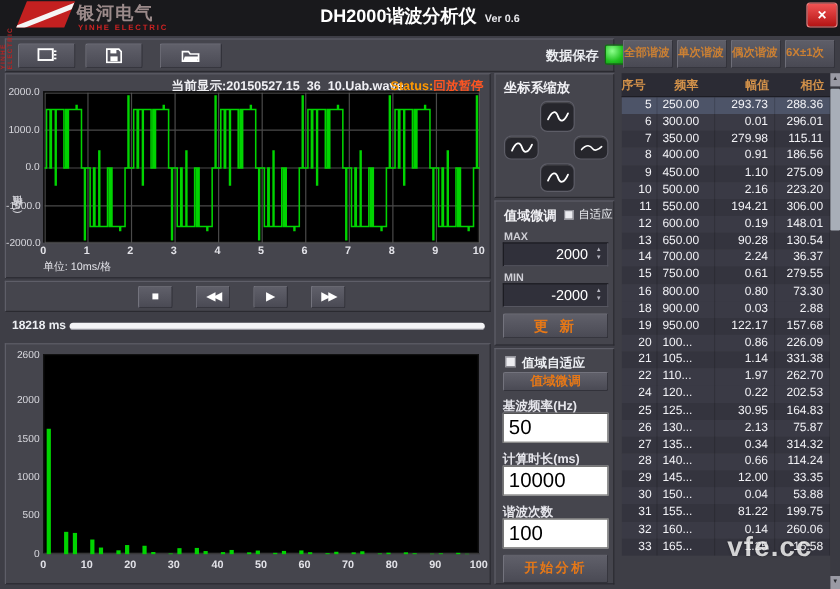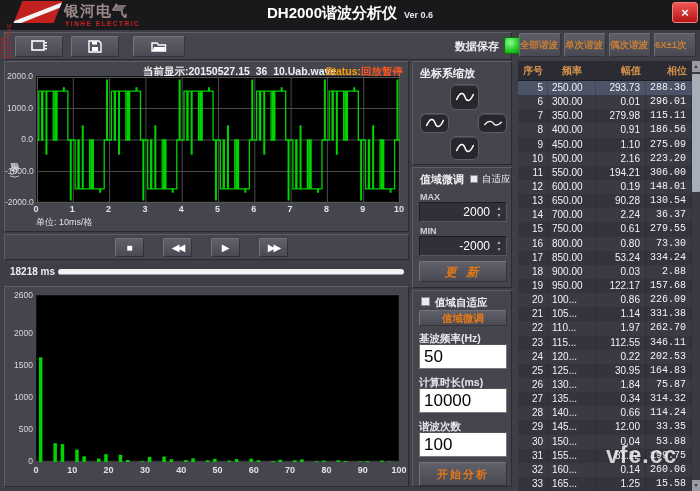--- a/index.html
+++ b/index.html
@@ -68,40 +68,40 @@
   .wave-btn svg{position:absolute;left:50%;top:50%;transform:translate(-50%,-50%);}
   #range-panel{left:412px;top:167px;width:100px;height:121px;}
   .chk{position:absolute;width:9px;height:9px;background:#ececf0;border:1px solid #8a8a92;}
   #range-auto-chk{left:57px;top:7px;width:8px;height:8px;}
   #range-auto-label{position:absolute;left:69px;top:5px;font-size:9.5px;color:#eceef2;}
   .mini-label{position:absolute;left:7px;font-size:9px;font-weight:bold;color:#cfcfd6;}
   .spin{position:absolute;left:6px;width:88px;height:20px;background:#30303a;border:1px solid;border-color:#1c1c22 #565660 #565660 #1c1c22;color:#fff;font-size:12px;text-align:right;line-height:18px;padding-right:16px;}
   .spin-arrows{position:absolute;right:3px;top:2px;width:8px;font-size:5px;line-height:7px;color:#b8b8c2;text-align:center;}
   #max-label{top:24px;} #max-spin{top:34px;}
   #min-label{top:58px;} #min-spin{top:68px;}
-  #update-btn{left:6px;top:93px;width:88px;height:21px;font-size:12px;line-height:21px;letter-spacing:3px;font-style:italic;}
+  #update-btn{left:6px;top:93px;width:88px;height:21px;font-size:12px;line-height:21px;letter-spacing:3px;}
   #analysis-panel{left:412px;top:290px;width:100px;height:197px;}
   #auto-chk{left:8px;top:6px;}
   #auto-label{position:absolute;left:22px;top:5px;font-size:10.5px;font-weight:bold;color:#eceef2;}
   #reset-btn{left:6px;top:19px;width:88px;height:16px;font-size:10.5px;line-height:14px;}
   .field-label{position:absolute;left:6px;font-size:10.5px;font-weight:bold;color:#e6e6ec;}
   .white-input{position:absolute;left:6px;width:88px;height:25px;background:#fff;border:1px solid #777;border-top-color:#555;color:#000;font-size:17px;font-family:"Liberation Sans","DejaVu Sans",sans-serif;padding:0 0 0 4px;}
   #freq-label{top:41px;}   #freq-input{top:53px;}
   #dur-label{top:85px;}    #dur-input{top:97px;}
   #cnt-label{top:129px;}   #cnt-input{top:141px;}
   #start-btn{left:6px;top:171px;width:88px;height:24px;font-size:11px;line-height:22px;letter-spacing:2px;}
   
   .tab-btn{position:absolute;top:33px;width:42px;height:24px;background:linear-gradient(#5e5e68,#494953);border:1px solid;border-color:#6e6e78 #33333b #33333b #6e6e78;border-radius:2px;color:#cc8033;font-size:9.5px;font-weight:bold;text-align:left;line-height:22px;}
   #tab-0{left:519px;} #tab-1{left:564px;} #tab-2{left:609px;} #tab-3{left:654px;}
   #table-header{position:absolute;left:518px;top:61px;width:174px;height:20px;background:#2b2b34;border-bottom:1px solid #1d1d24;display:flex;align-items:center;}
   #table-header .hc{font-size:10px;font-weight:bold;color:#d3924a;}
-  .c0{width:30px;text-align:center;}
+  .c0{width:30px;text-align:left;}
   .c1{width:48px;text-align:center;}
   .c2{width:50px;text-align:right;padding-right:5px;}
-  .c3{width:46px;text-align:right;padding-right:5px;font-family:Liberation Mono, monospace;}
+  .c3{width:46px;text-align:right;padding-right:5px;}
   #table-body{position:absolute;left:518px;top:81px;width:174px;height:410px;overflow:hidden;}
   .trow{display:flex;align-items:center;height:14.15px;font-size:10px;color:#f2f2f6;}
   .trow .tc{height:100%;line-height:14px;border-right:1px solid rgba(0,0,0,.15);}
   .trow .c0{text-align:right;padding-right:4px;width:30px;}
   .trow .c1{text-align:left;padding-left:4px;width:48px;}
   .row-even{background:#34343e;}
   .row-odd{background:#3a3a45;}
   .row-selected{background:#4d5468 !important;}
   
   #vscroll{position:absolute;left:692px;top:61px;width:8px;height:430px;background:#3a3a42;}
@@ -394,26 +394,20 @@
         <div class="tc c1">750.00</div>
         <div class="tc c2">0.61</div>
         <div class="tc c3">279.55</div>
       </div>
       <div class="trow row-odd">
         <div class="tc c0">16</div>
         <div class="tc c1">800.00</div>
         <div class="tc c2">0.80</div>
         <div class="tc c3">73.30</div>
       </div>
-      <div class="trow row-even">
-        <div class="tc c0">17</div>
-        <div class="tc c1">850.00</div>
-        <div class="tc c2">53.24</div>
-        <div class="tc c3">334.24</div>
-      </div>
       <div class="trow row-odd">
         <div class="tc c0">18</div>
         <div class="tc c1">900.00</div>
         <div class="tc c2">0.03</div>
         <div class="tc c3">2.88</div>
       </div>
       <div class="trow row-even">
         <div class="tc c0">19</div>
         <div class="tc c1">950.00</div>
         <div class="tc c2">122.17</div>
@@ -430,42 +424,36 @@
         <div class="tc c1">105...</div>
         <div class="tc c2">1.14</div>
         <div class="tc c3">331.38</div>
       </div>
       <div class="trow row-odd">
         <div class="tc c0">22</div>
         <div class="tc c1">110...</div>
         <div class="tc c2">1.97</div>
         <div class="tc c3">262.70</div>
       </div>
-      <div class="trow row-even">
-        <div class="tc c0">23</div>
-        <div class="tc c1">115...</div>
-        <div class="tc c2">112.55</div>
-        <div class="tc c3">346.11</div>
-      </div>
       <div class="trow row-odd">
         <div class="tc c0">24</div>
         <div class="tc c1">120...</div>
         <div class="tc c2">0.22</div>
         <div class="tc c3">202.53</div>
       </div>
       <div class="trow row-even">
         <div class="tc c0">25</div>
         <div class="tc c1">125...</div>
         <div class="tc c2">30.95</div>
         <div class="tc c3">164.83</div>
       </div>
       <div class="trow row-odd">
         <div class="tc c0">26</div>
         <div class="tc c1">130...</div>
-        <div class="tc c2">1.84</div>
+        <div class="tc c2">2.13</div>
         <div class="tc c3">75.87</div>
       </div>
       <div class="trow row-even">
         <div class="tc c0">27</div>
         <div class="tc c1">135...</div>
         <div class="tc c2">0.34</div>
         <div class="tc c3">314.32</div>
       </div>
       <div class="trow row-odd">
         <div class="tc c0">28</div>

